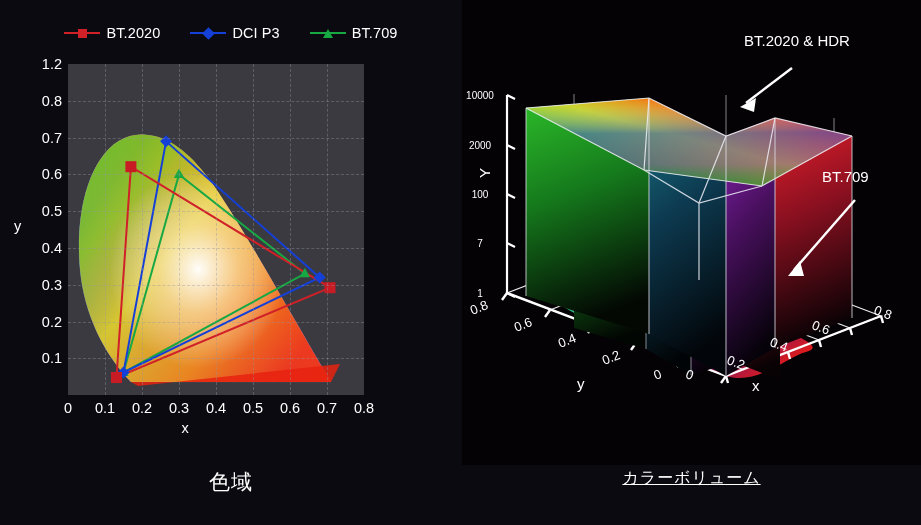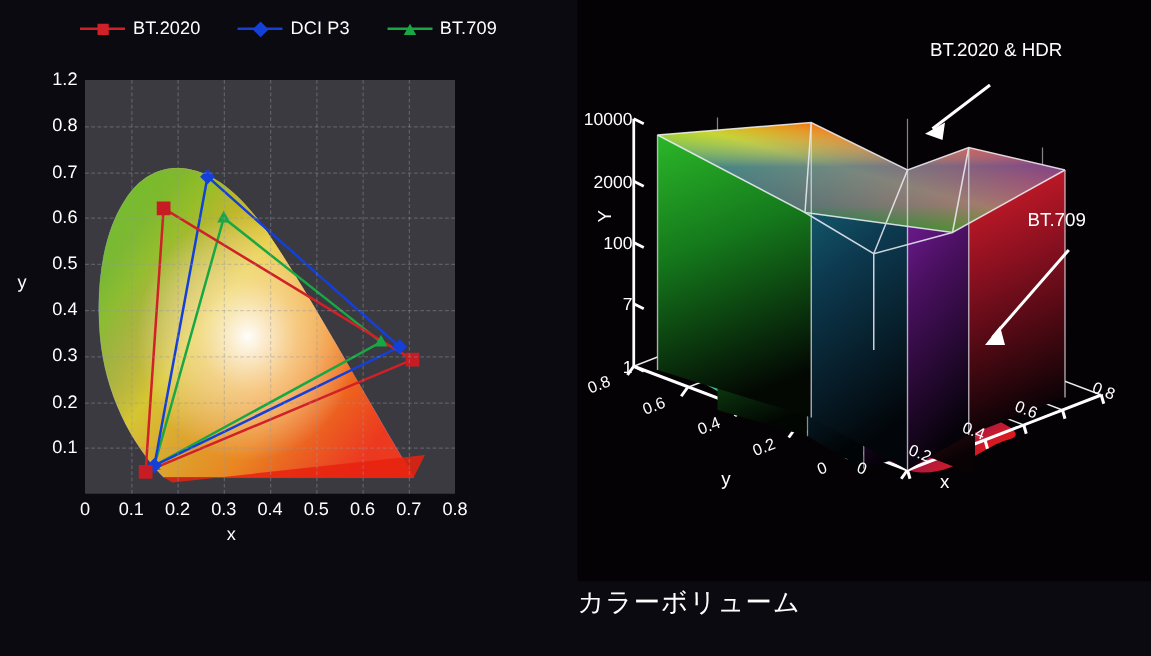--- a/index.html
+++ b/index.html
@@ -25,21 +25,21 @@
   
   #left-panel {
     position: absolute;
     left: 0; top: 0;
     width: 462px; height: 525px;
     background: #0b0a10;
   }
 
   #legend {
     position: absolute;
-    left: 0; top: 10px;
+    left: 0; top: 20px;
     width: 462px;
     height: 26px;
     display: flex;
     justify-content: center;
     align-items: center;
     gap: 30px;
   }
   .legend-entry {
     display: flex;
     align-items: center;
@@ -161,37 +161,39 @@
   #right-black {
     position: absolute;
     left: 0; top: 0;
     width: 459px; height: 465px;
     background: #040204;
   }
   #caption-right {
     position: absolute;
     left: 0; top: 468px;
     width: 459px;
-    font-size: 21px;
+    text-align: center;
+    font-size: 16px;
     color: #ffffff;
     letter-spacing: 1px;
+    text-decoration: underline;
   }
 
   .anno-text {
     position: absolute;
     font-size: 15px;
     color: #ffffff;
     white-space: nowrap;
   }
 
   .ylog-tick {
     position: absolute;
-    font-size: 14px;
-    color: #ffffff;
-    text-align: right;
+    font-size: 10px;
+    color: #ffffff;
+    text-align: center;
     transform: translateY(-50%);
   }
   .ax3-tick {
     position: absolute;
     font-size: 13px;
     color: #ffffff;
     white-space: nowrap;
   }
   .ax3-label {
     position: absolute;
@@ -354,20 +356,21 @@
       <div class="xtick" style="left:179px">0.3</div>
       <div class="xtick" style="left:216px">0.4</div>
       <div class="xtick" style="left:253px">0.5</div>
       <div class="xtick" style="left:290px">0.6</div>
       <div class="xtick" style="left:327px">0.7</div>
       <div class="xtick" style="left:364px">0.8</div>
 
       <div id="xlabel-cie" style="left:-46px">x</div>
     </div>
 
+    <div id="caption-left">色域</div>
   </div>
 
   <div id="right-panel">
     <div id="right-black">
 
       <svg width="459" height="465" viewBox="0 0 459 465">
         <defs>
 
           <linearGradient id="bigTop" x1="0" y1="1" x2="1" y2="0">
             <stop offset="0%" stop-color="#1faa2a"></stop>

